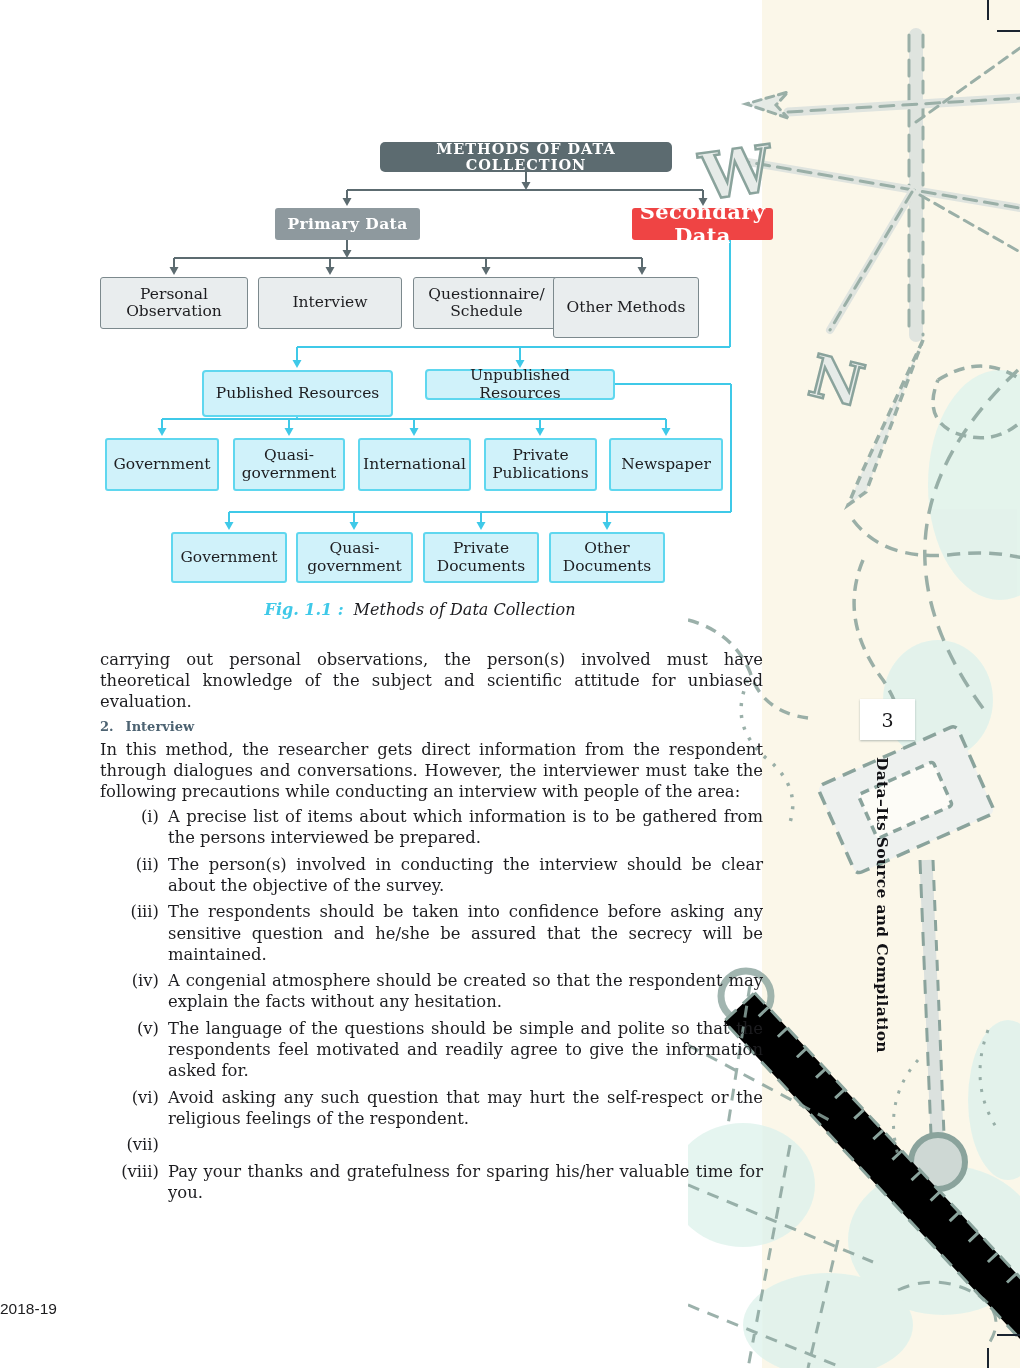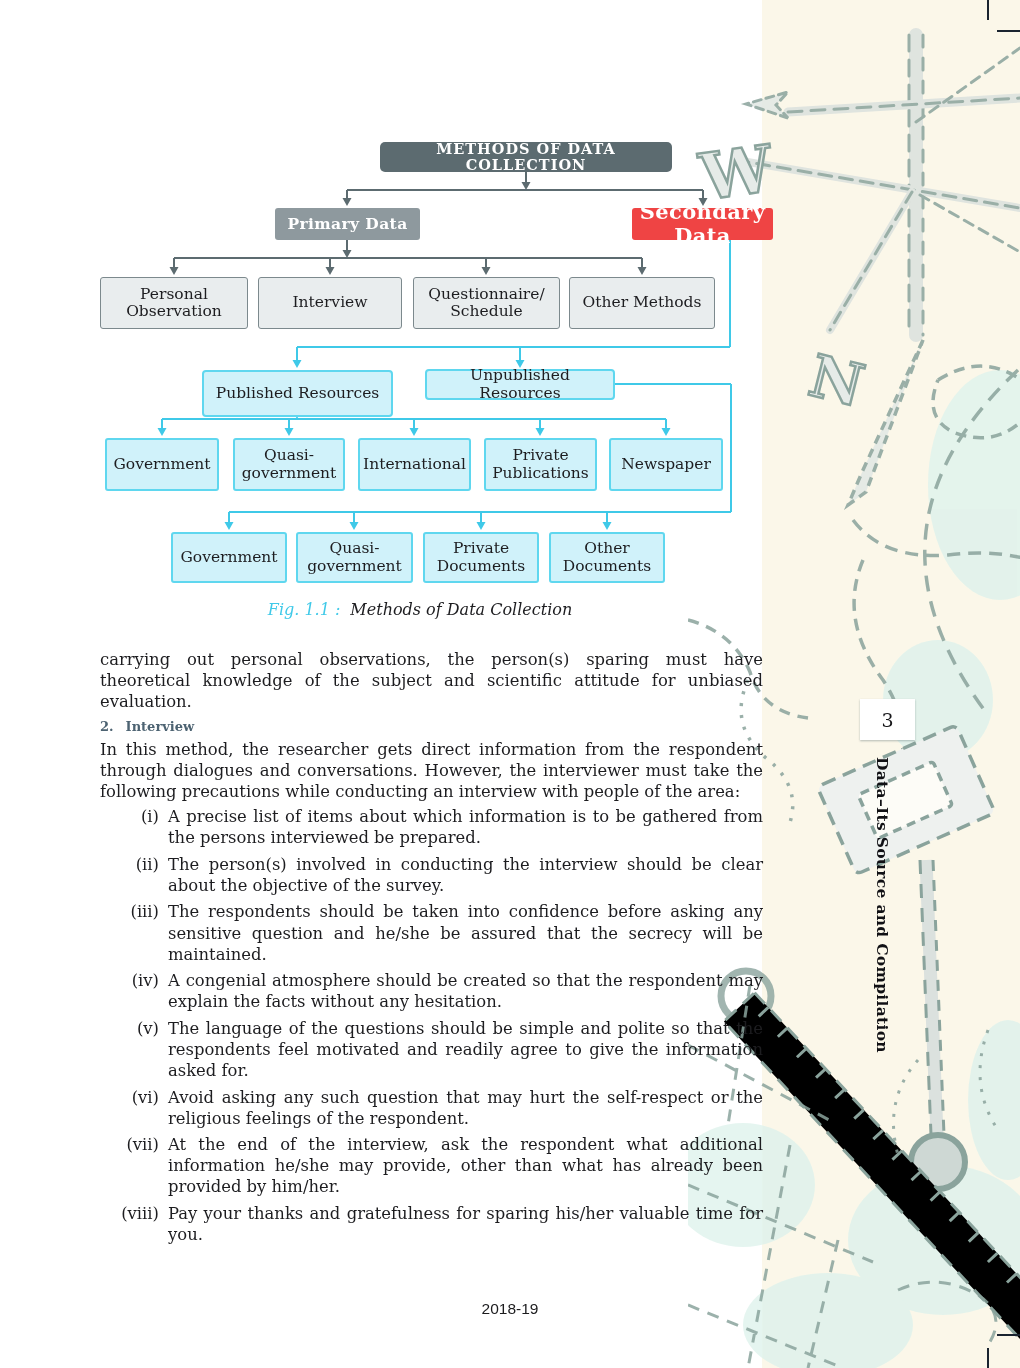--- a/index.html
+++ b/index.html
@@ -35,32 +35,32 @@
     text-align:center; line-height:1.12; border-radius:3px;
   }
   .fc-root { background:#5c6b70; color:#fff; font-weight:bold; font-size:14.5px; letter-spacing:1px; border-radius:5px; }
   .fc-primary { background:#8e999e; color:#fff; font-weight:bold; font-size:15.5px; letter-spacing:.4px; }
   .fc-secondary { background:#ef4444; color:#fff; font-weight:bold; font-size:21px; letter-spacing:.4px; }
   .fc-gray { background:#e9edee; border:1.5px solid #7c898d; font-size:15.5px; padding:2px 8px; }
   .fc-cyan { background:#d0f2fa; border:2px solid #5fd7ef; font-size:15.5px; padding:2px 6px; }
   .fc-cyan-wide { border-radius:4px; }
   
   .caption { position:absolute; left:95px; top:600px; width:650px; text-align:center; z-index:2; font-size:16px; font-style:italic; }
-  .caption .cap-label { color:#3fc9e8; font-weight:normal; margin-right:10px; }
+  .caption .cap-label { color:#3fc9e8; font-weight:bold; margin-right:10px; }
   
   .bodytext { position:absolute; left:100px; top:649px; width:663px; z-index:2; font-size:16.4px; line-height:1.285; text-align:justify; }
   .bodytext p { margin:0; }
   .h2 { margin:7px 0 3px 0; font-size:13px; font-weight:bold; color:#4d6372; }
   .h2 .h2num { margin-right:12px; }
   .list { margin-top:4px; }
   .li { display:flex; margin-bottom:5.5px; }
   .li .num { flex:0 0 68px; text-align:right; padding-right:9px; white-space:nowrap; }
   .li .txt { flex:1; text-align:justify; }
   
-  .footer { position:absolute; left:0; top:1300px; width:1020px; text-align:center; z-index:2;
+  .footer { position:absolute; left:0; top:1300px; width:1020px; z-index:2;
             font-family:"Liberation Sans", sans-serif; font-size:15.5px; color:#1c1c1e; }
 </style>
 </head>
 <body>
 
 <div class="page">
 
   <div class="cream-strip"></div>
 
   <svg class="art" viewBox="0 0 332 1368" width="332" height="1368">
@@ -171,21 +171,21 @@
     </svg>
 
     <div class="fcbox fc-root" style="left:285px;top:7px;width:292px;height:30px">METHODS OF DATA COLLECTION</div>
 
     <div class="fcbox fc-primary" style="left:180px;top:73px;width:145px;height:32px">Primary Data</div>
     <div class="fcbox fc-secondary" style="left:537px;top:73px;width:141px;height:32px">Secondary Data</div>
 
     <div class="fcbox fc-gray" style="left:5px;top:142px;width:148px;height:52px">Personal Observation</div>
     <div class="fcbox fc-gray" style="left:163px;top:142px;width:144px;height:52px">Interview</div>
     <div class="fcbox fc-gray" style="left:318px;top:142px;width:147px;height:52px">Questionnaire/ Schedule</div>
-    <div class="fcbox fc-gray" style="left:474px;top:142px;width:146px;height:52px">Other Methods</div>
+    <div class="fcbox fc-gray" style="left:458px;top:142px;width:146px;height:61px">Other Methods</div>
 
     <div class="fcbox fc-cyan fc-cyan-wide" style="left:107px;top:235px;width:191px;height:47px">Published Resources</div>
     <div class="fcbox fc-cyan fc-cyan-wide" style="left:330px;top:234px;width:190px;height:31px">Unpublished Resources</div>
 
     <div class="fcbox fc-cyan" style="left:10px;top:303px;width:114px;height:53px">Government</div>
     <div class="fcbox fc-cyan" style="left:138px;top:303px;width:112px;height:53px">Quasi-government</div>
     <div class="fcbox fc-cyan" style="left:263px;top:303px;width:113px;height:53px">International</div>
     <div class="fcbox fc-cyan" style="left:389px;top:303px;width:113px;height:53px">Private Publications</div>
     <div class="fcbox fc-cyan" style="left:514px;top:303px;width:114px;height:53px">Newspaper</div>
 
@@ -193,21 +193,21 @@
     <div class="fcbox fc-cyan" style="left:201px;top:397px;width:117px;height:51px">Quasi-government</div>
     <div class="fcbox fc-cyan" style="left:328px;top:397px;width:116px;height:51px">Private Documents</div>
     <div class="fcbox fc-cyan" style="left:454px;top:397px;width:116px;height:51px">Other Documents</div>
   </div>
 
   <div class="caption">
     <span class="cap-label">Fig. 1.1 :</span><span>Methods of Data Collection</span>
   </div>
 
   <div class="bodytext">
-    <p>carrying out personal observations, the person(s) sparing must have theoretical knowledge of the subject and scientific attitude for unbiased evaluation.</p>
+    <p>carrying out personal observations, the person(s) involved must have theoretical knowledge of the subject and scientific attitude for unbiased evaluation.</p>
     <div class="h2">
       <span class="h2num">2.</span><span>Interview</span>
     </div>
     <p>In this method, the researcher gets direct information from the respondent through dialogues and conversations. However, the interviewer must take the following precautions while conducting an interview with people of the area:</p>
 
     <div class="list">
       <div class="li">
         <span class="num">(i)</span>
         <span class="txt">A precise list of items about which information is to be gathered from the persons interviewed be prepared.</span>
       </div>
@@ -226,21 +226,20 @@
       <div class="li">
         <span class="num">(v)</span>
         <span class="txt">The language of the questions should be simple and polite so that the respondents feel motivated and readily agree to give the information asked for.</span>
       </div>
       <div class="li">
         <span class="num">(vi)</span>
         <span class="txt">Avoid asking any such question that may hurt the self-respect or the religious feelings of the respondent.</span>
       </div>
       <div class="li">
         <span class="num">(vii)</span>
-        <span class="txt">At the end of the interview, ask the respondent what additional information he/she may provide, other than what has already been provided by him/her.</span>
       </div>
       <div class="li">
         <span class="num">(viii)</span>
         <span class="txt">Pay your thanks and gratefulness for sparing his/her valuable time for you.</span>
       </div>
     </div>
   </div>
 
   <div class="footer">2018-19</div>
 

